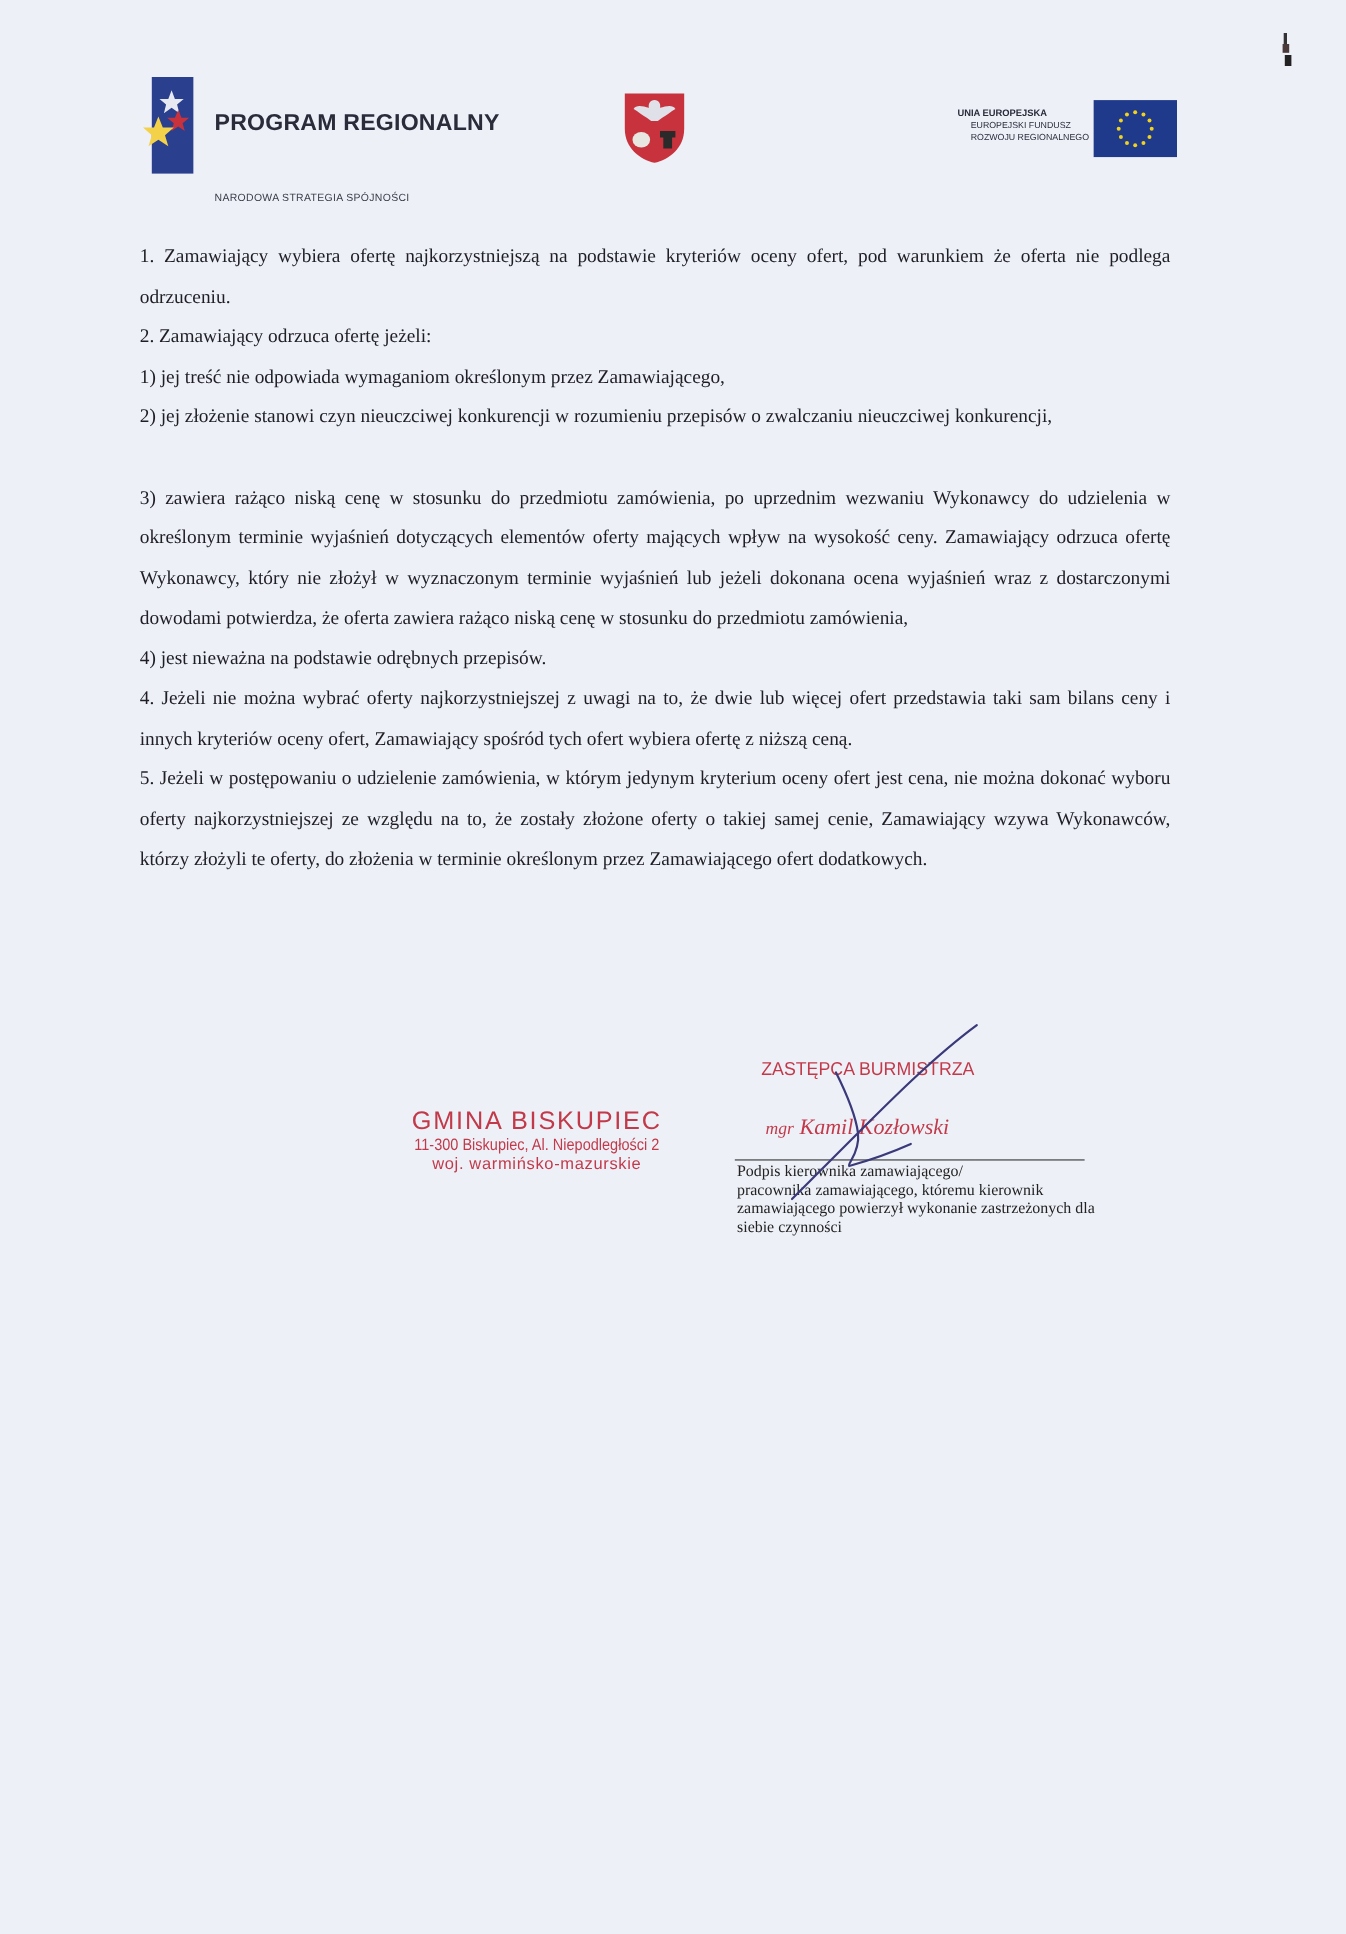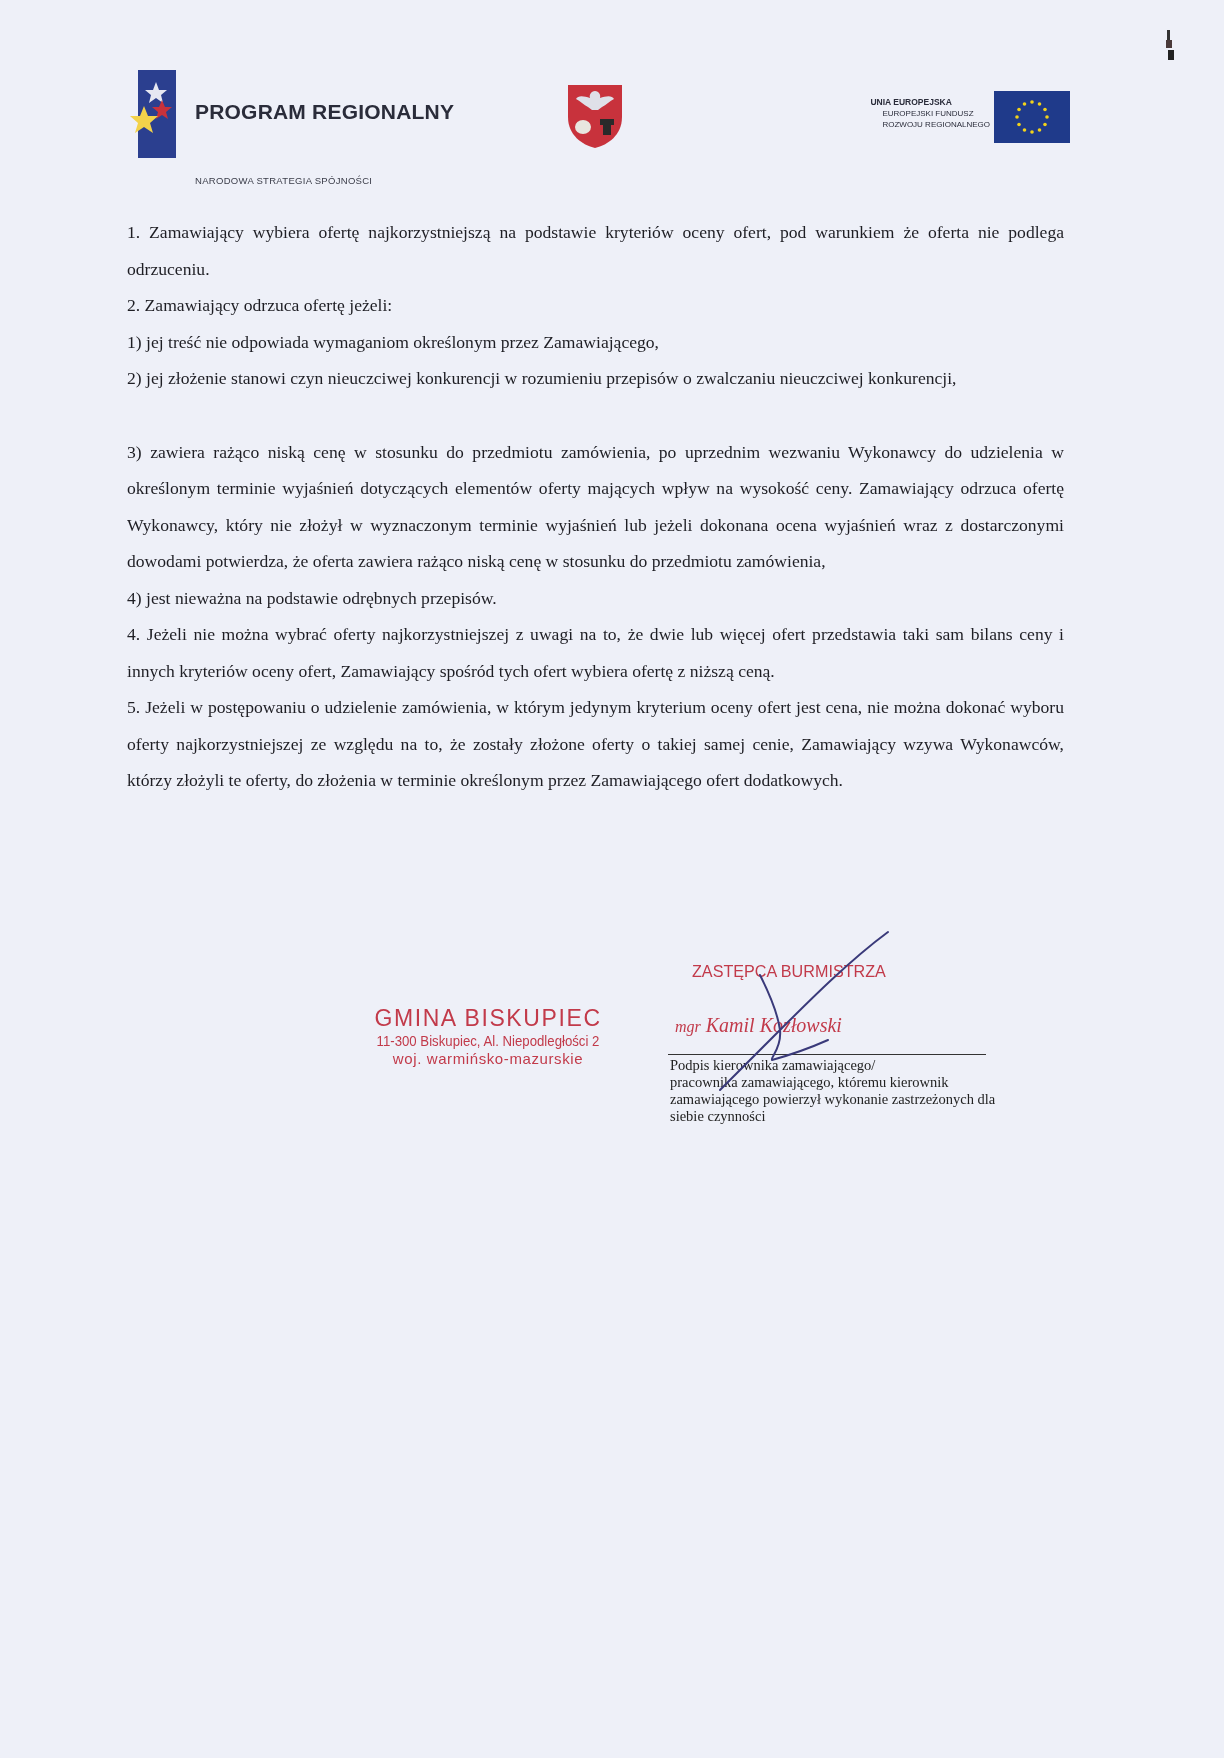--- a/index.html
+++ b/index.html
@@ -39,21 +39,21 @@
   .doc-body .just { text-align: justify; text-align-last: left; }
   .gap { height: 37px; }
 
   
   .stamp-gmina { left: 338px; top: 1004px; width: 300px; text-align: center; color: #c23a4a; font-family: "Liberation Sans", sans-serif; }
   .stamp-gmina .g1 { font-size: 23px; letter-spacing: 1.6px; line-height: 28px; }
   .stamp-gmina .g2 { font-size: 15px; line-height: 18px; transform: scaleX(0.88); }
   .stamp-gmina .g3 { font-size: 15px; line-height: 18px; letter-spacing: 0.6px; }
 
   .stamp-zast { left: 692px; top: 962px; color: #c23a4a; font-family: "Liberation Sans", sans-serif; font-size: 17px; white-space: nowrap; transform: scaleX(0.95); transform-origin: left; }
-  .stamp-name { left: 675px; top: 1014px; color: #c23a4a; font-family: "Liberation Serif", serif; font-style: italic; font-size: 20px; white-space: nowrap; }
+  .stamp-name { left: 696px; top: 1014px; color: #c23a4a; font-family: "Liberation Serif", serif; font-style: italic; font-size: 20px; white-space: nowrap; }
   .stamp-name .pre { font-size: 16px; }
 
   .sig-line { left: 668px; top: 1054px; width: 318px; height: 0; border-top: 1px solid #333; }
   .sig-caption { left: 670px; top: 1057px; width: 400px; font-size: 14.5px; line-height: 17px; color: #222; }
 
   .signature { left: 660px; top: 920px; width: 240px; height: 200px; pointer-events: none; }
 </style>
 </head>
 <body>
 

